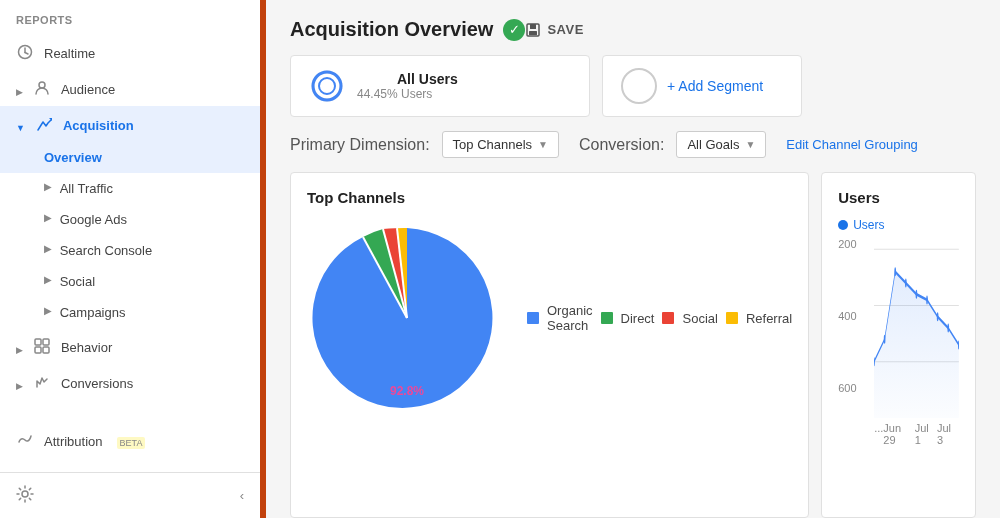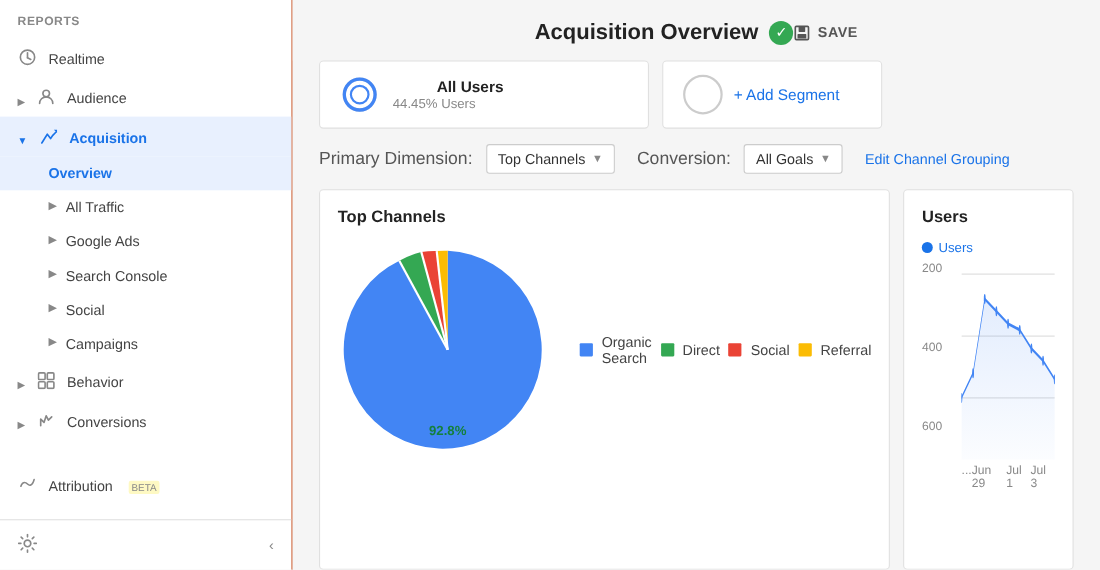--- a/index.html
+++ b/index.html
@@ -2,21 +2,21 @@
 <html><head>
   <meta charset="utf-8">
   <style>
     * { box-sizing: border-box; margin: 0; padding: 0; }
     body { font-family: Arial, sans-serif; font-size: 13px; color: #333; display: flex; height: 518px; overflow: hidden; background: #f5f5f5; }
 
     
     .sidebar {
       width: 266px;
       background: #fff;
-      border-right: 1px solid #c2410c;
+      border-right: 6px solid #c2410c;
       display: flex;
       flex-direction: column;
       flex-shrink: 0;
       overflow-y: auto;
     }
     .sidebar-reports-label {
       font-size: 11px;
       color: #888;
       font-weight: bold;
       padding: 14px 16px 8px 16px;
@@ -60,21 +60,21 @@
       display: flex;
       flex-direction: column;
       overflow-y: auto;
       background: #f5f5f5;
     }
 
     
     .header {
       display: flex;
       align-items: center;
-      justify-content: center;
+      justify-content: flex-start;
       padding: 18px 24px 14px 24px;
       background: #f5f5f5;
     }
     .header-left {
       display: flex;
       align-items: center;
       gap: 10px;
     }
     .header-title {
       font-size: 20px;
@@ -196,21 +196,21 @@
       position: relative;
       width: 200px;
       height: 200px;
     }
     .pie-label {
       position: absolute;
       bottom: 20px;
       left: 50%;
       transform: translateX(-50%);
       font-size: 12px;
-      color: #15803d;
+      color: #ec4899;
       font-weight: bold;
     }
     .legend { display: flex; flex-direction: row; gap: 8px; }
     .legend-item { display: flex; align-items: center; gap: 8px; font-size: 13px; color: #444; }
     .legend-dot { width: 12px; height: 12px; border-radius: 1px; flex-shrink: 0; }
     .line-chart-label { font-size: 12px; color: #1a73e8; margin-bottom: 6px; display: flex; align-items: center; gap: 5px; }
     .line-dot-small { width: 10px; height: 10px; background: #1a73e8; border-radius: 50%; }
     .y-axis-labels {
       position: absolute;
       left: 0;

